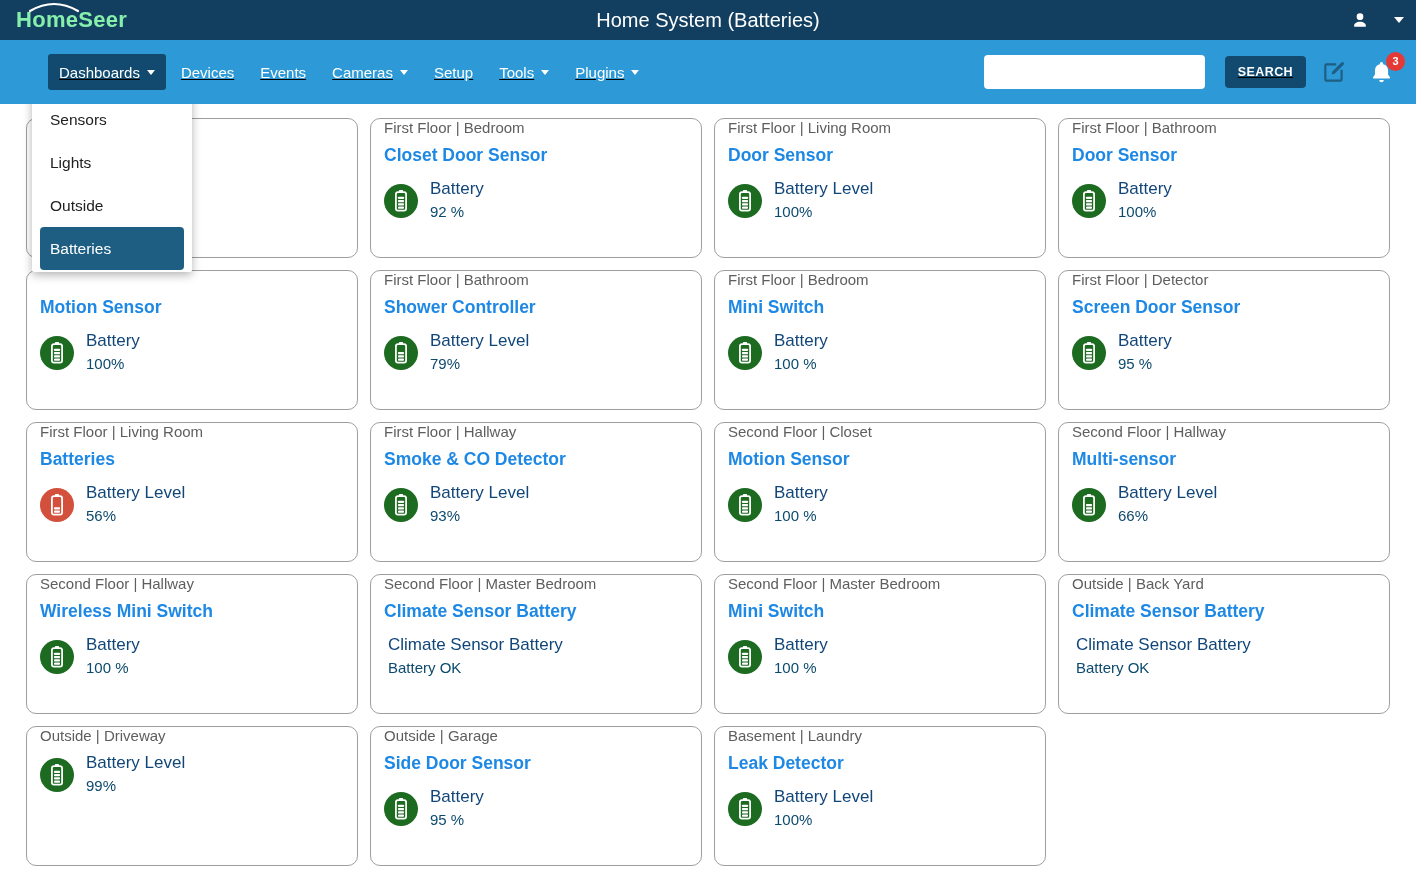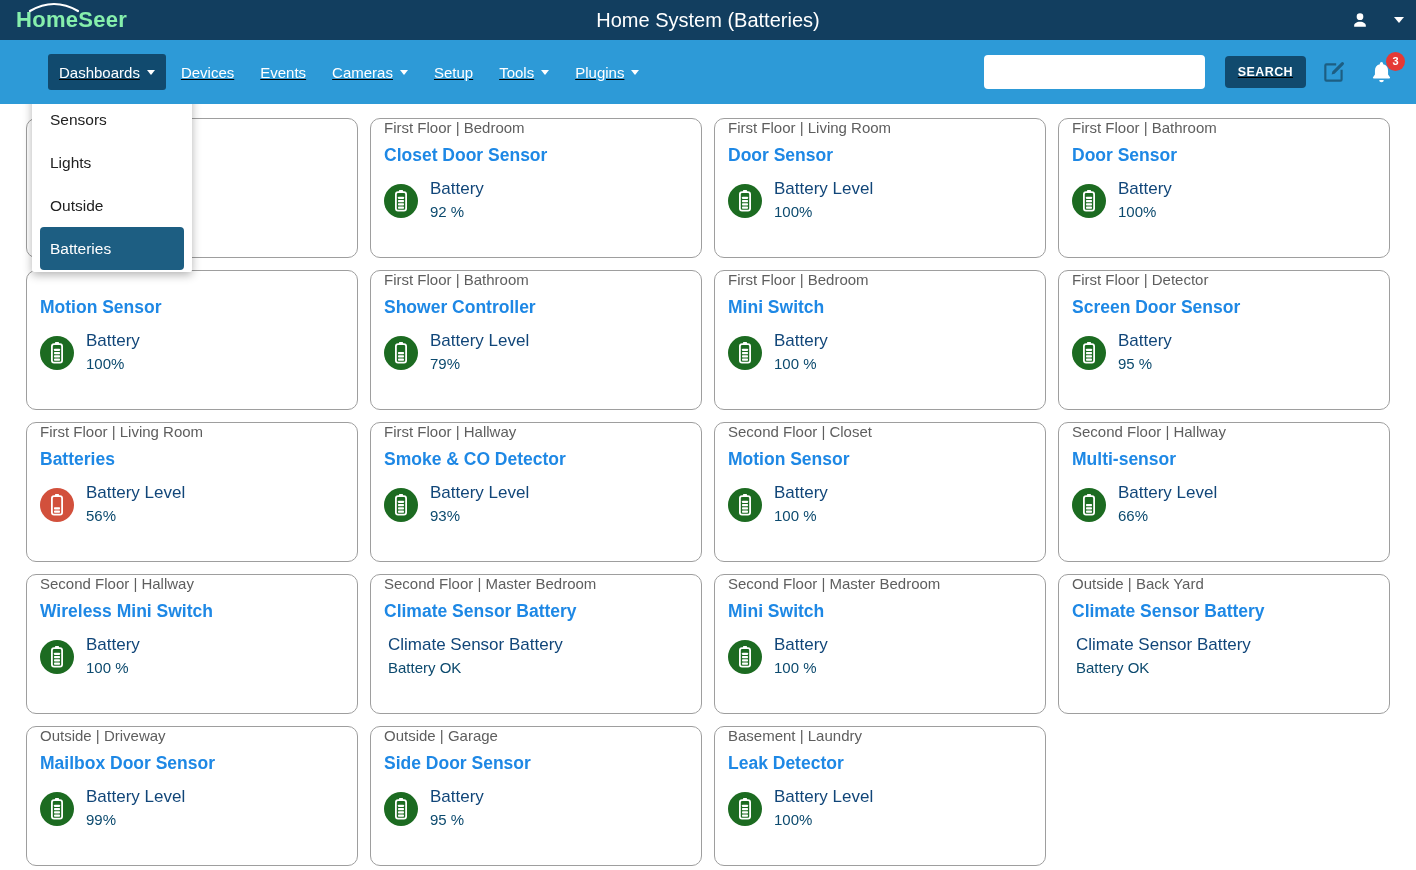--- a/index.html
+++ b/index.html
@@ -439,21 +439,20 @@
     <div class="card-status no-icon">
 
       <div class="status-text">
         <div class="card-label">Climate Sensor Battery</div>
         <div class="card-value">Battery OK</div>
       </div>
     </div>
   </div>
     <div class="card">
     <div class="card-location">Outside | Driveway</div>
-    <div class="card-name">Mailbox Door Sensor</div>
     <div class="card-status">
       <span class="batt-icon">
           <svg width="34" height="34" viewBox="0 0 32 32">
     <circle cx="16" cy="16" r="16" fill="#1C6B21"></circle>
     <rect x="14" y="5.6" width="4" height="2.6" rx="0.9" fill="#fff"></rect>
     <rect x="11.2" y="7.6" width="9.6" height="17.4" rx="2" fill="none" stroke="#fff" stroke-width="1.7"></rect>
     <rect x="13.2" y="21.2" width="5.6" height="2.1" rx="0.6" fill="#fff"></rect>
             <rect x="13.2" y="18.099999999999998" width="5.6" height="2.1" rx="0.6" fill="#fff"></rect>
             <rect x="13.2" y="15" width="5.6" height="2.1" rx="0.6" fill="#fff"></rect>
             <rect x="13.2" y="11.899999999999999" width="5.6" height="2.1" rx="0.6" fill="#fff"></rect>

